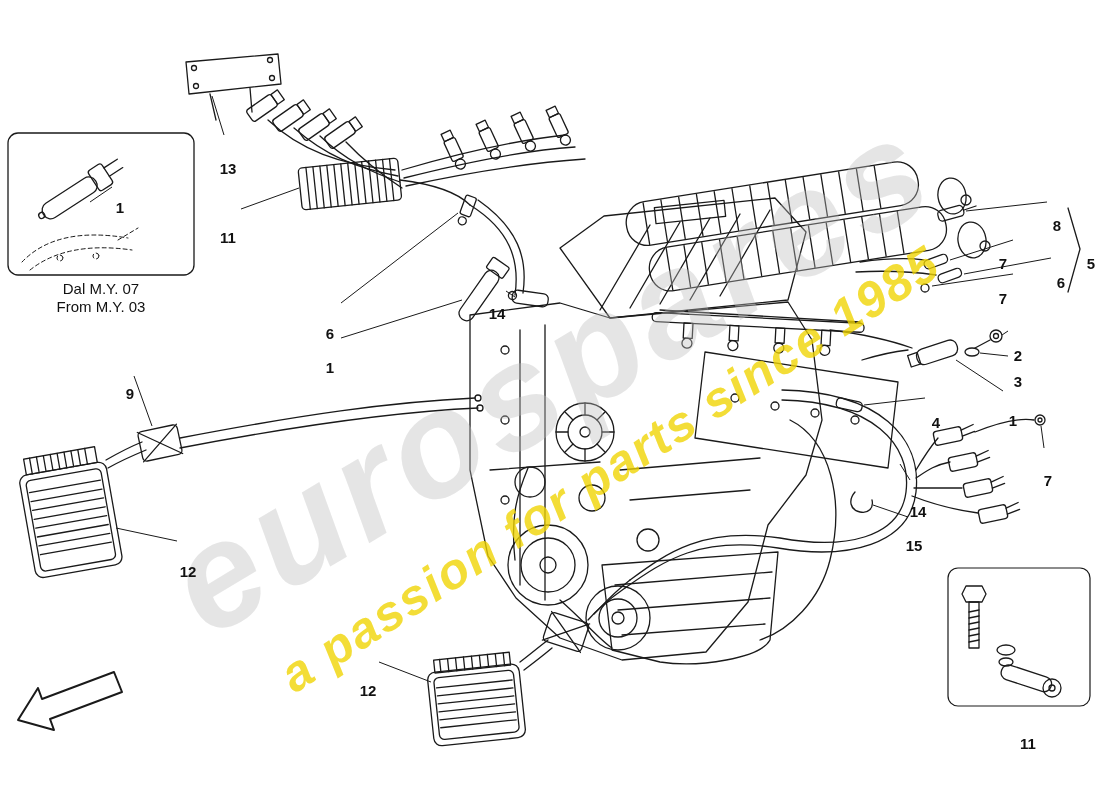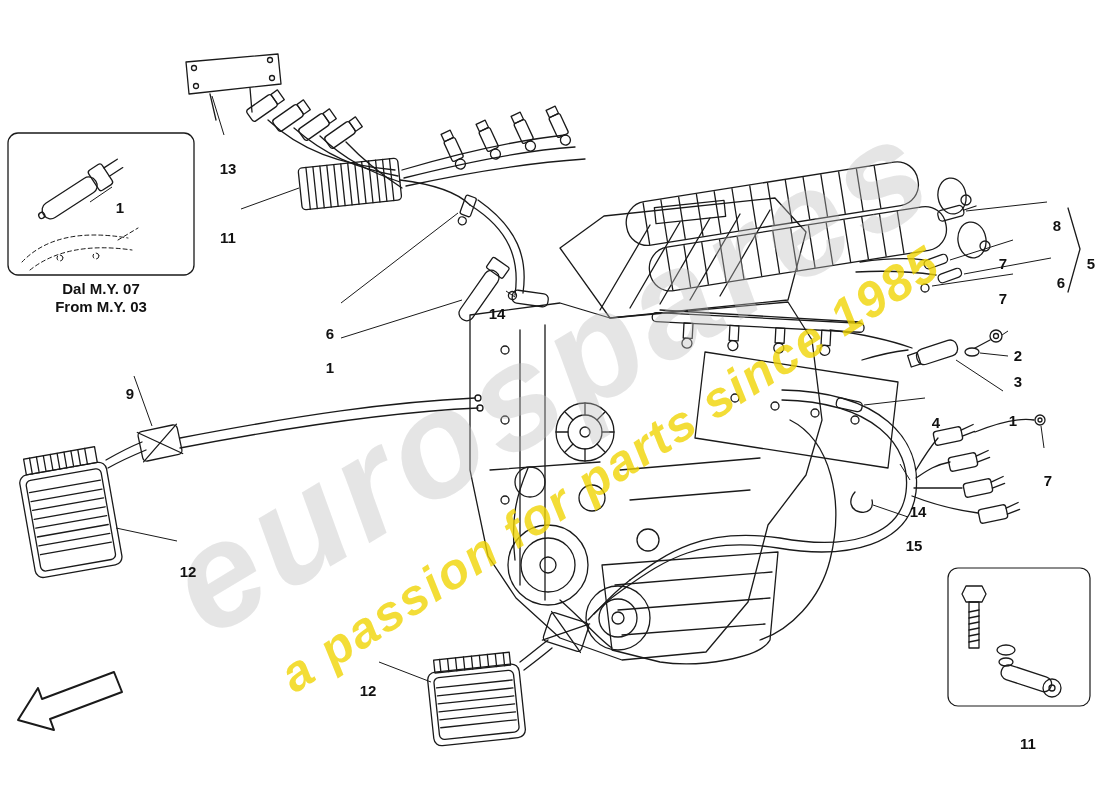--- a/index.html
+++ b/index.html
@@ -15,21 +15,21 @@
     opacity:0.38; user-select:none;
   }
   .watermark-tagline {
     position:absolute; left:170px; top:440px; width:880px; text-align:center;
     font-size:50px; font-weight:bold; font-style:italic; letter-spacing:2px;
     transform:rotate(-33deg); pointer-events:none; white-space:nowrap;
     opacity:0.78; user-select:none;
   }
   .inset-caption {
     position:absolute; left:8px; top:280px; width:186px; text-align:center;
-    font-weight:bold; font-size:15px; line-height:18px; color:#111;
+    font-weight:normal; font-size:15px; line-height:18px; color:#111;
   }
   #callout-layer { position:absolute; left:0; top:0; width:1100px; height:800px; pointer-events:none; }
   .callout {
     position:absolute; transform:translate(-50%,-50%);
     font-size:15px; font-weight:bold; color:#111; white-space:nowrap;margin-top:25px;
   }
 </style>
 </head>
 <body>
 

